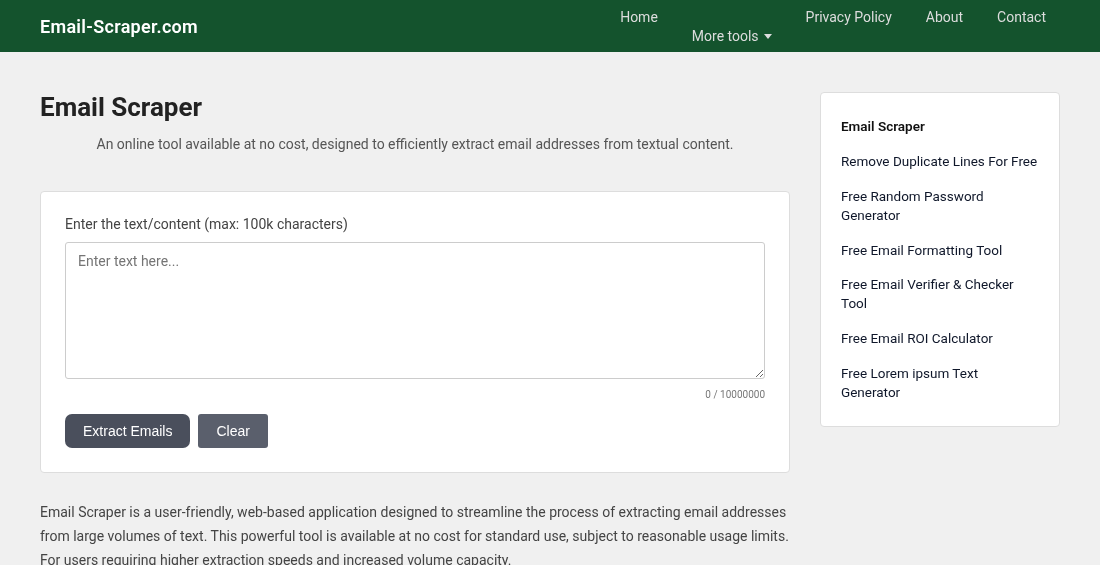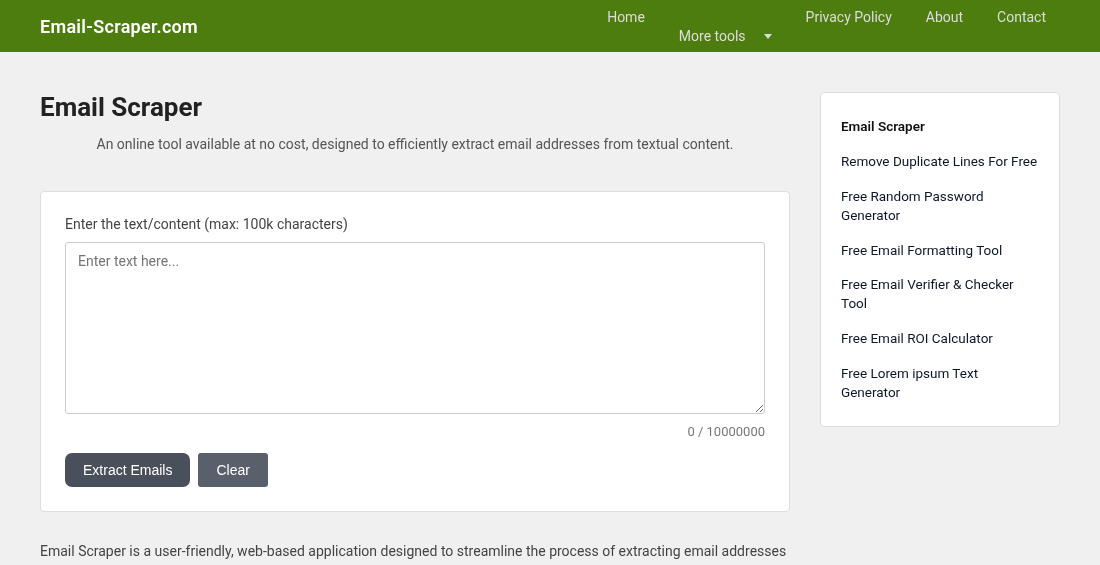--- a/index.html
+++ b/index.html
@@ -5,21 +5,21 @@
     * { box-sizing: border-box; margin: 0; padding: 0; }
     body {
       font-family: -apple-system, BlinkMacSystemFont, 'Segoe UI', Roboto, sans-serif;
       background: #f0f0f0;
       color: #333;
       font-size: 15px;
     }
 
     
     nav {
-      background: #4d7c0f;
+      background: #14532d;
       display: flex;
       align-items: center;
       padding: 0 40px;
       height: 52px;
     }
     .nav-logo {
       color: #fff;
       font-size: 18px;
       font-weight: 600;
       margin-right: auto;
@@ -34,21 +34,21 @@
       color: #ddd;
       text-decoration: none;
       padding: 6px 14px;
       font-size: 14px;
       cursor: pointer;
       border-radius: 3px;
     }
     .nav-link-dropdown {
       display: flex;
       align-items: center;
-      gap: 18px;
+      gap: 5px;
       margin-top: 19px;
     }
     .chevron-down {
       display: inline-block;
       width: 0;
       height: 0;
       border-left: 4px solid transparent;
       border-right: 4px solid transparent;
       border-top: 5px solid #ddd;
       margin-top: 1px;
@@ -96,34 +96,34 @@
 
     .input-label {
       font-size: 14px;
       color: #444;
       margin-bottom: 10px;
       display: block;
     }
 
     .text-area {
       width: 100%;
-      height: 172px;
+      height: 137px;
       border: 1px solid #ccc;
       border-radius: 3px;
       padding: 10px 12px;
       font-size: 14px;
       color: #888;
       resize: vertical;
       outline: none;
       font-family: inherit;
     }
 
     .char-count {
       text-align: right;
-      font-size: 13px;
+      font-size: 10px;
       color: #777;
       margin-top: 6px;
       margin-bottom: 14px;
     }
 
     .btn-row {
       display: flex;
       gap: 8px;
     }
 

